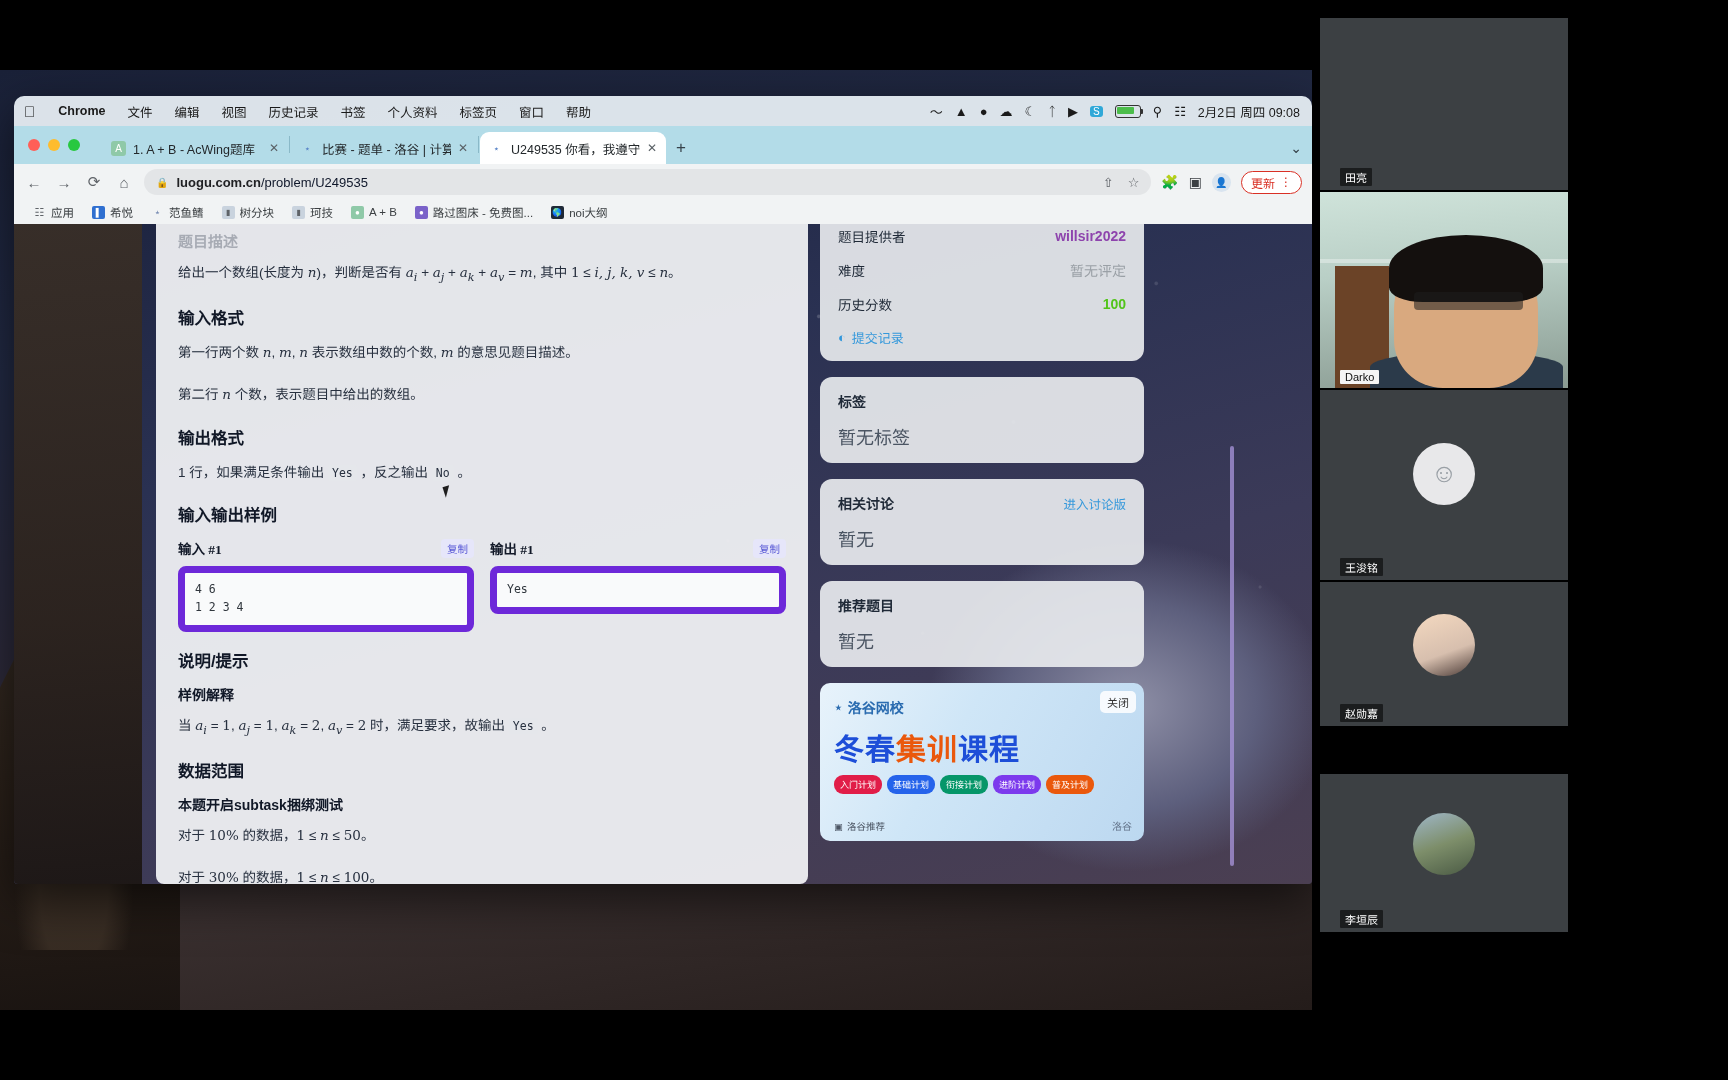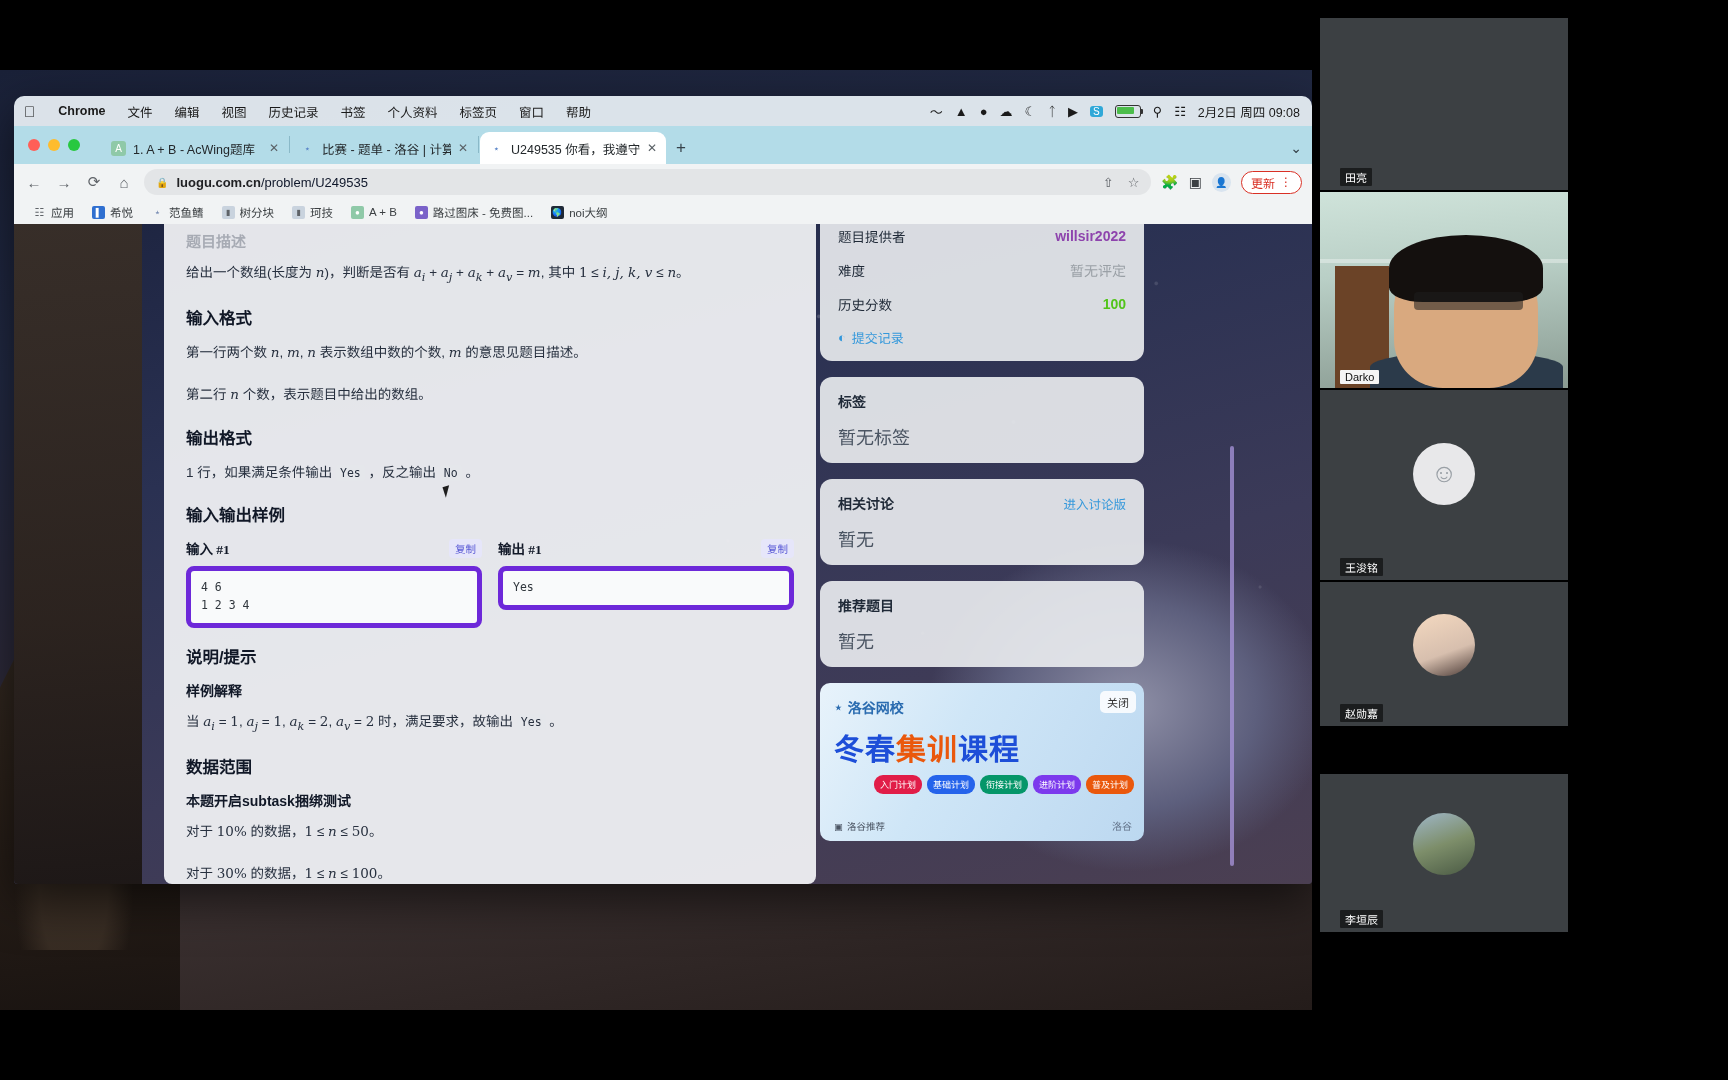--- a/index.html
+++ b/index.html
@@ -134,38 +134,38 @@
       radial-gradient(circle at 70% 62%, rgba(255,255,255,.10) 0 1px, transparent 2px),
       radial-gradient(circle at 96% 55%, rgba(255,255,255,.10) 0 1px, transparent 2px),
       radial-gradient(ellipse 280px 230px at 86% 73%, #8e8fa6 0%, #5d5f7d 45%, rgba(50,52,76,0) 72%),
       linear-gradient(165deg,#1d2440 0%, #2a3152 30%, #3b3a58 62%, #4b3f52 100%);
   }
   .vp-left-strip{ position:absolute; left:0; top:0; width:128px; height:660px;
     background:linear-gradient(175deg,#3a2f26 0%,#2b2119 60%,#1a1410 100%); opacity:.9; }
 
   
   .problem{
-    position:absolute; left:150px; top:-8px; width:652px; height:668px;
+    position:absolute; left:142px; top:-8px; width:652px; height:668px;
     background:rgba(243,244,246,.93); border-radius:8px; padding:14px 22px 4px 22px;
     color:#1f2937; overflow:hidden;
   }
   .p-hidden-h{ font-size:15px; font-weight:bold; color:#374151; opacity:.35; margin-bottom:10px; }
   .p-para{ font-size:13.5px; line-height:1.75; color:#27303f; margin:0 0 18px; }
   .p-h2{ font-size:16.5px; font-weight:bold; color:#111827; margin:0 0 12px; }
   .p-h3{ font-size:14px; font-weight:bold; color:#111827; margin:0 0 10px; }
   .mth{ font-family:"DejaVu Serif","Liberation Serif",serif; font-style:italic; }
   .mup{ font-family:"DejaVu Serif","Liberation Serif",serif; font-style:normal; }
   code.inl{ background:#e5e7eb; border-radius:3px; padding:1px 4px; font-family:"DejaVu Sans Mono","Liberation Mono",monospace; font-size:11.5px; }
   .samples{ display:flex; gap:16px; margin:0 0 16px; }
   .smp{ flex:1; }
   .smp-head{ display:flex; align-items:center; justify-content:space-between; margin-bottom:8px;font-family:Liberation Serif, serif; }
   .smp-title{ font-size:13.5px; font-weight:bold; color:#111827; }
   .copy-btn{ font-size:10.5px; color:#5b5bd6; background:#e6e6fa; border-radius:4px; padding:2px 6px; }
   .smp-box{
-    background:#f9fafb; border:5px solid #6d28d9; border-radius:8px; padding:8px 10px;
+    background:#f9fafb; border:7px solid #6d28d9; border-radius:8px; padding:8px 10px;
     font-family:"DejaVu Sans Mono","Liberation Mono",monospace; font-size:11.5px; line-height:1.55; color:#30363d;
     min-height:46px;
   }
   .smp-box.out{ min-height:28px; }
 
   
   .sidecol{ position:absolute; left:806px; top:-12px; width:324px; }
   .side-card{ background:rgba(232,234,238,.92); border-radius:12px; padding:14px 18px; margin-bottom:16px; color:#1f2937; }
   .sc-row{ display:flex; align-items:center; justify-content:space-between; margin-bottom:14px; font-size:13.5px; }
   .sc-row:last-child{ margin-bottom:0; }
@@ -181,21 +181,21 @@
 
   
   .adbox{ position:relative; width:324px; height:158px; border-radius:10px; overflow:hidden;
     background:linear-gradient(120deg,#e8f3fb 0%,#cfe6f7 40%,#bcd8f0 100%); }
   .ad-close{ position:absolute; right:8px; top:8px; background:rgba(255,255,255,.85); border-radius:5px;
     font-size:11px; padding:3px 7px; color:#333; }
   .ad-brand{ position:absolute; left:14px; top:14px; font-size:14px; font-weight:bold; color:#2b6cb0; display:flex; gap:5px; align-items:center; }
   .ad-main{ position:absolute; left:14px; top:42px; font-size:30px; font-weight:bold; letter-spacing:1px; }
   .ad-main .blue{ color:#1d4ed8; }
   .ad-main .org{ color:#ea580c; }
-  .ad-pills{ position:absolute; left:14px; top:92px; display:flex; gap:5px;margin-left:40px; }
+  .ad-pills{ position:absolute; left:14px; top:92px; display:flex; gap:5px; }
   .pill{ font-size:9px; color:#fff; padding:3px 6px; border-radius:9px; white-space:nowrap; }
   .ad-foot{ position:absolute; left:14px; bottom:8px; font-size:9.5px; color:#4b5563; display:flex; align-items:center; gap:4px; }
   .ad-foot2{ position:absolute; right:12px; bottom:8px; font-size:10px; color:#64748b; }
 
   .scrollbar{ position:absolute; right:78px; top:222px; width:4px; height:420px; background:rgba(170,150,220,.75); border-radius:2px; }
 
   .cursor{ position:absolute; left:430px; top:262px; width:0;height:0;
     border-left:7px solid #1e1e1e; border-bottom:11px solid transparent; transform:rotate(-18deg); }
 
   

